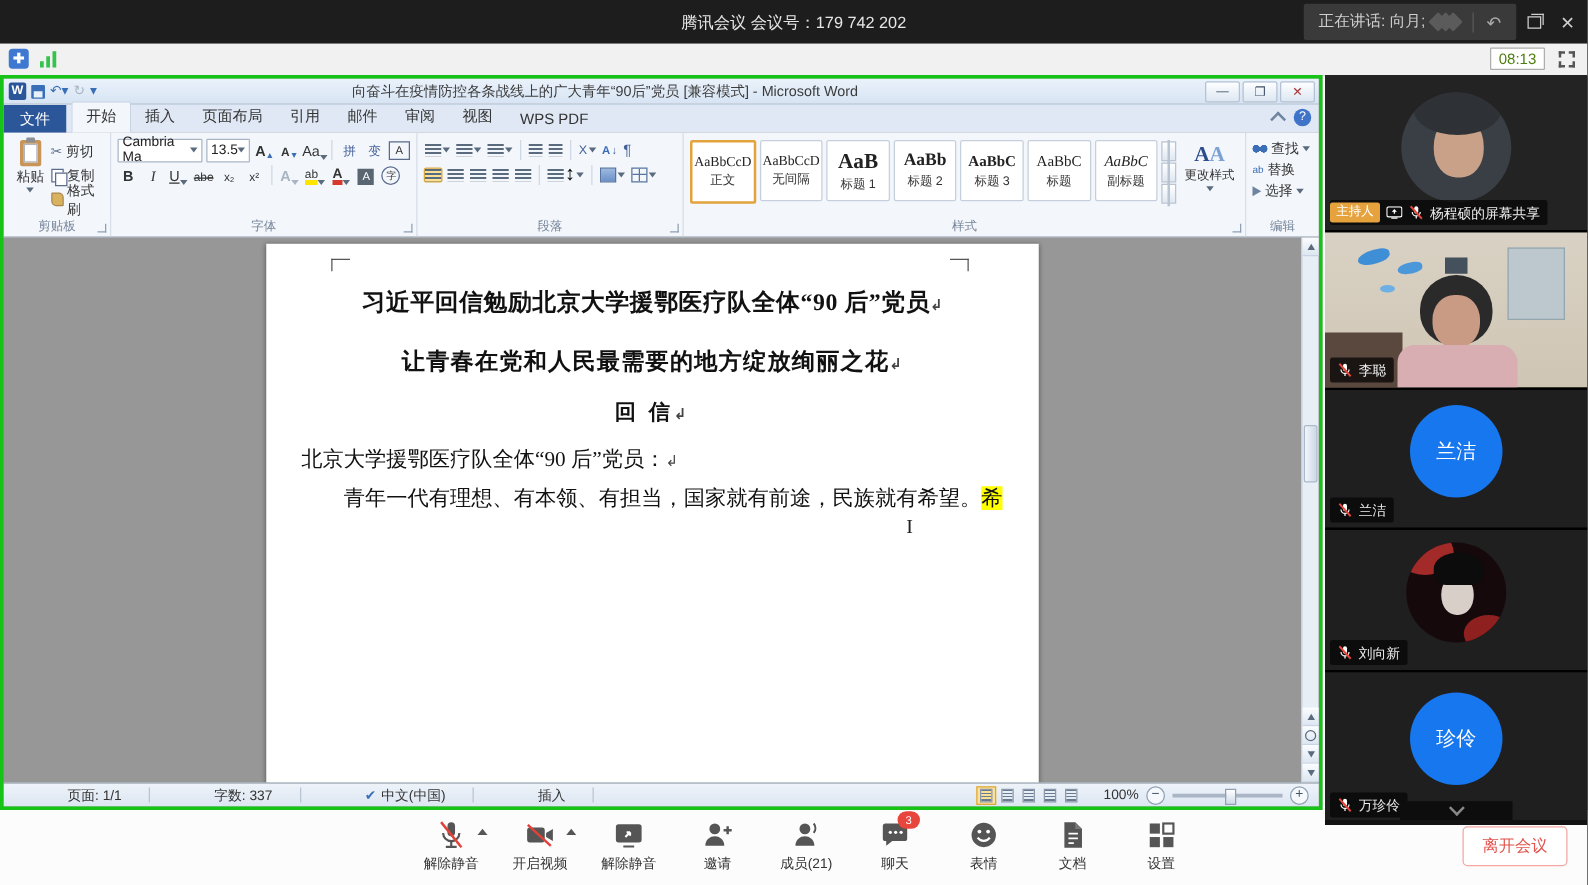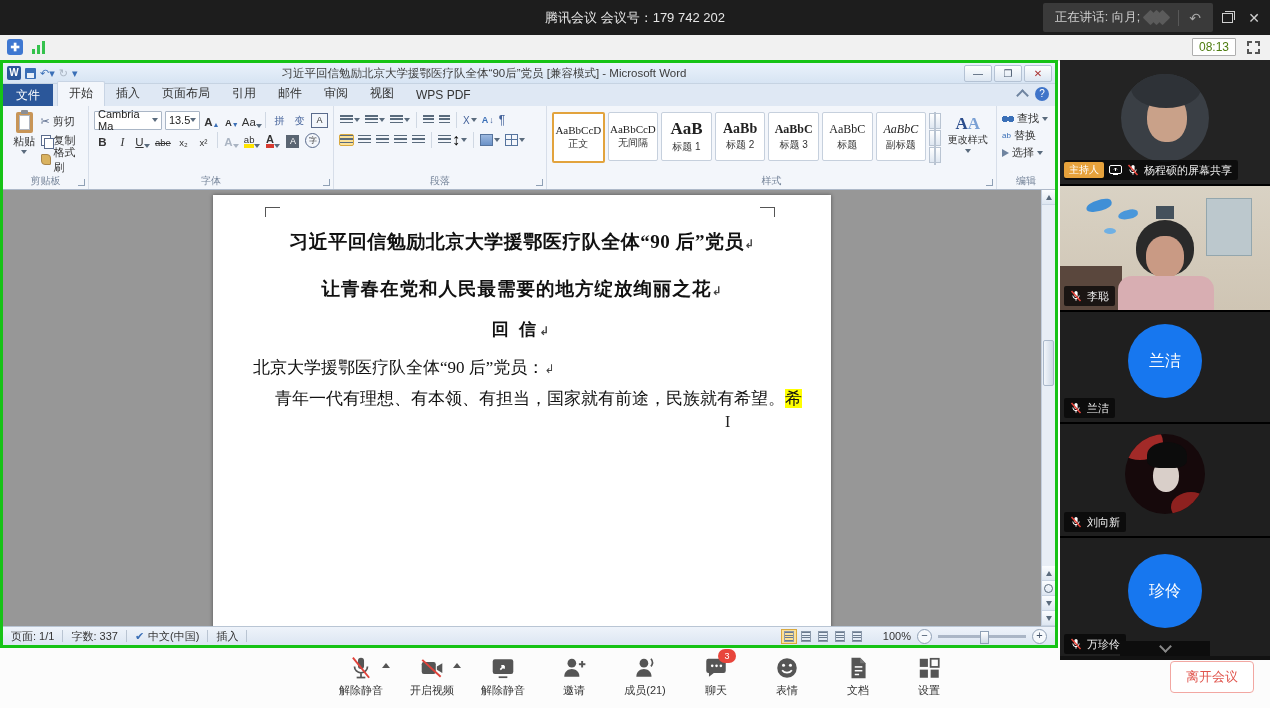--- a/index.html
+++ b/index.html
@@ -98,38 +98,38 @@
   
   .docarea{position:relative;height:436px;background:#979797;overflow:hidden;}
   .page{position:absolute;left:210px;top:5px;width:618px;height:449px;background:#fff;box-shadow:0 0 4px rgba(0,0,0,.45);
         font-family:"Liberation Serif","DejaVu Serif",serif;color:#111;}
   .crop{position:absolute;top:12px;width:14px;height:9px;border-top:1px solid #555;}
   .crop.l{left:52px;border-left:1px solid #555;}
   .crop.r{right:56px;border-right:1px solid #555;}
   .dt1{margin:34px 28px 0;text-align:center;font-size:19px;font-weight:600;letter-spacing:.5px;}
   .dt2{margin:21px 28px 0;text-align:center;font-size:18.5px;font-weight:600;letter-spacing:1px;}
   .dsub{margin:17px 28px 0;text-align:center;font-size:17px;font-weight:700;letter-spacing:3px;}
-  .dsal{margin:15px 40px 0;font-size:17px;}
+  .dsal{margin:15px 28px 0;font-size:17px;}
   .dp{margin:14px 28px 0;font-size:17px;line-height:29.5px;text-align:justify;text-indent:2em;}
   .dp2{margin:5px 28px 0;}
   .pmark{font-family:"DejaVu Sans",sans-serif;font-size:12px;color:#444;}
   .hlt{background:#ffff00;}
   .ystrip{position:absolute;left:28px;right:28px;bottom:0;height:4px;background:#ffff00;}
   .ibeam{position:absolute;left:512px;top:218px;font-family:"Liberation Serif",serif;font-size:16px;color:#222;}
   
   .wscroll{position:absolute;right:0;top:0;bottom:0;width:13px;background:#e8eef6;border-left:1px solid #c3cedd;}
   .sbx{width:13px;height:14px;border-bottom:1px solid #c9d4e2;display:flex;align-items:center;justify-content:center;background:linear-gradient(#fbfdff,#dde6f1);}
   .caru{width:0;height:0;border-left:3.5px solid transparent;border-right:3.5px solid transparent;border-bottom:5px solid #5a6b7d;}
   .card{width:0;height:0;border-left:3.5px solid transparent;border-right:3.5px solid transparent;border-top:5px solid #5a6b7d;}
   .thumb{position:absolute;left:1px;top:150px;width:11px;height:46px;background:linear-gradient(90deg,#f2f6fb,#cdd8e6);border:1px solid #aab8ca;border-radius:2px;box-sizing:border-box;}
   .sbot{position:absolute;bottom:0;left:0;}
   .dot{width:7px;height:7px;border:1px solid #5a6b7d;border-radius:50%;}
   
   .wstatus{height:18px;background:linear-gradient(#eef3fa,#dce6f2);border-top:1px solid #b9c5d4;display:flex;align-items:center;font-size:11px;color:#333;position:relative;}
-  .wstatus .it{padding:0 8px;display:flex;align-items:center;gap:4px;}
+  .wstatus .it{padding:0 22px;display:flex;align-items:center;gap:4px;margin-left:29px;}
   .ssep{width:1px;height:12px;background:#b9c4d2;}
   .spell{color:#3a6fb7;font-size:11px;}
   .viewbtns{position:absolute;right:190px;display:flex;gap:1px;}
   .vb{width:14px;height:13px;border:1px solid transparent;display:flex;align-items:center;justify-content:center;}
   .vb.on{border:1px solid #d9a93f;background:#fbe198;}
   .vb i{width:8px;height:9px;background:repeating-linear-gradient(to bottom,#6a7a8e 0 1px,transparent 1px 2.5px);border:1px solid #8b99ab;}
   .zoomer{position:absolute;right:8px;display:flex;align-items:center;gap:6px;}
   .zbtn{width:13px;height:13px;border:1px solid #8fa0b5;border-radius:50%;text-align:center;line-height:11px;font-size:11px;color:#44546a;background:#f6f9fc;}
   .ztrack{width:88px;height:3px;background:#aab6c6;position:relative;}
   .zthumb{position:absolute;left:42px;top:-4px;width:7px;height:11px;background:linear-gradient(#fff,#cfd9e6);border:1px solid #8fa0b5;}
@@ -193,21 +193,21 @@
   <div class="wordwin">
 
     <div class="wtitle">
       <div class="qat">
         <span class="wlogo">W</span>
         <span class="savedisk"></span>
         <span class="qic">↶▾</span>
         <span class="qic dis">↻</span>
         <span class="qic">▾</span>
       </div>
-      <div class="ttl">习近平回信勉励北京大学援鄂医疗队全体“90后”党员 [兼容模式] - Microsoft Word</div>
+      <div class="ttl">向奋斗在疫情防控各条战线上的广大青年“90后”党员 [兼容模式] - Microsoft Word</div>
       <div class="wctl">
         <span class="wbtn">—</span>
         <span class="wbtn">❐</span>
         <span class="wbtn" style="color:#a33;">✕</span>
       </div>
     </div>
 
     <div class="wtabs">
       <span class="ftab">文件</span>
       <span class="tab active">开始</span>

